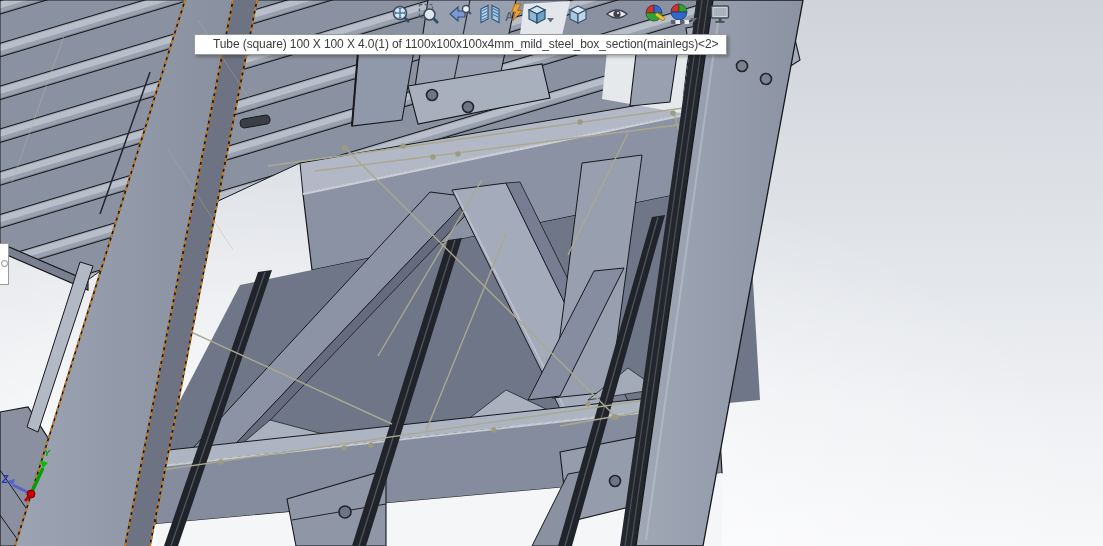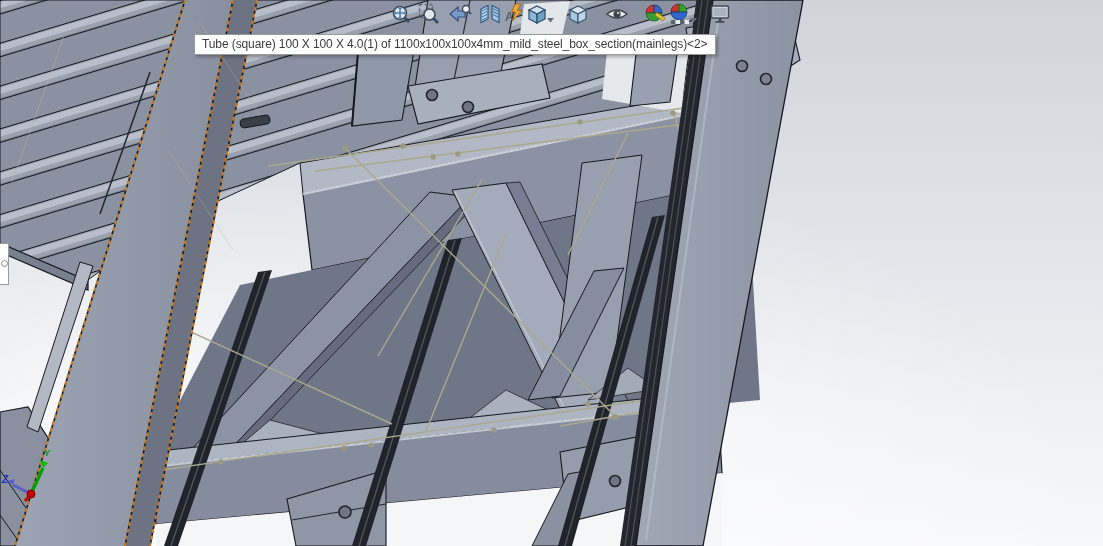--- a/index.html
+++ b/index.html
@@ -5,21 +5,21 @@
   html,body{margin:0;padding:0;background:#888;}
   #stage{position:relative;width:1103px;height:546px;overflow:hidden;
          font-family:"Liberation Sans",sans-serif;}
   #scene{position:absolute;left:0;top:0;}
   
   .hud-icon{position:absolute;top:2px;width:24px;height:24px;cursor:pointer;}
   .hud-caret{position:absolute;top:10px;width:9px;height:8px;cursor:pointer;}
   
   #tooltip{position:absolute;left:194px;top:34px;background:#ffffff;
            border:1px solid #9a9a9a;box-shadow:2px 2px 3px rgba(0,0,0,.28);
-           padding:2px 7px 3px 7px;font-size:12px;color:#3c3c3e;
+           padding:2px 7px 3px 18px;font-size:12px;color:#3c3c3e;
            white-space:nowrap;letter-spacing:-0.1px;}
   
   #ui-fragment{position:absolute;left:0;top:243px;width:8px;height:40px;
                background:#fff;border:1px solid #9b9b9b;border-left:none;}
   #ui-fragment .dot{position:absolute;left:1px;top:16px;width:5px;height:5px;
                border:1px solid #8a8a8a;border-radius:50%;}
 </style>
 </head>
 <body>
 

